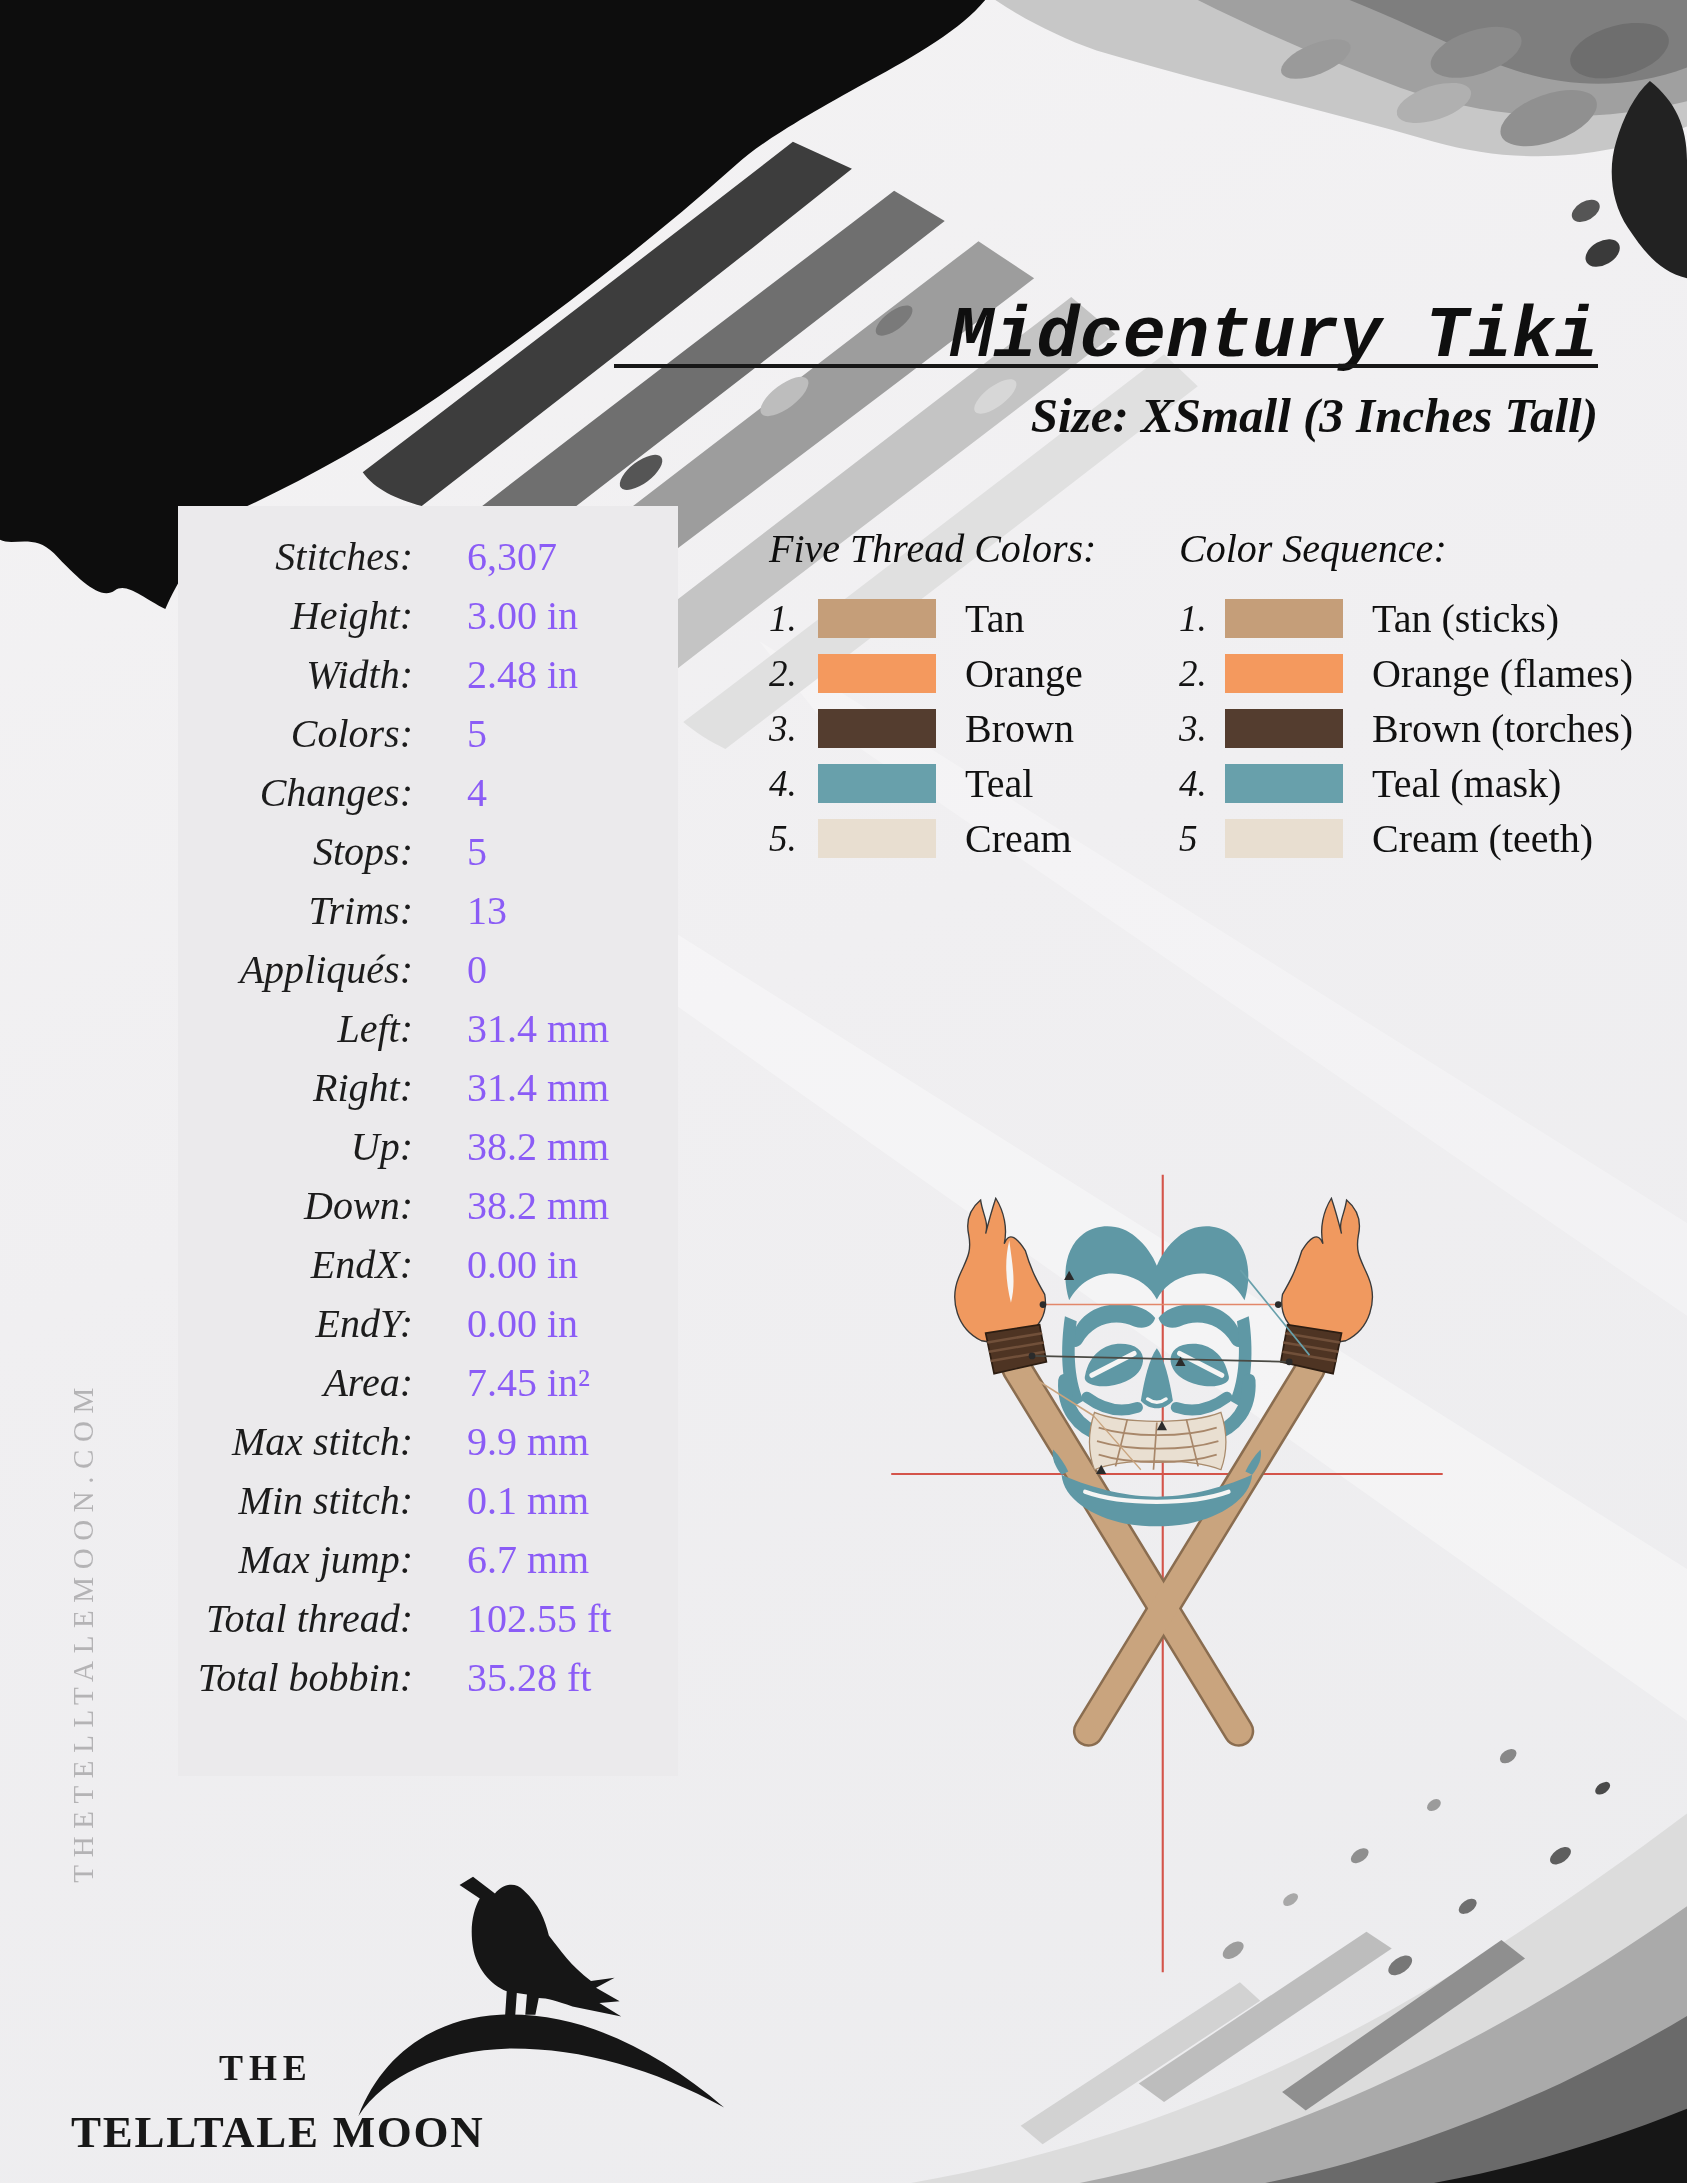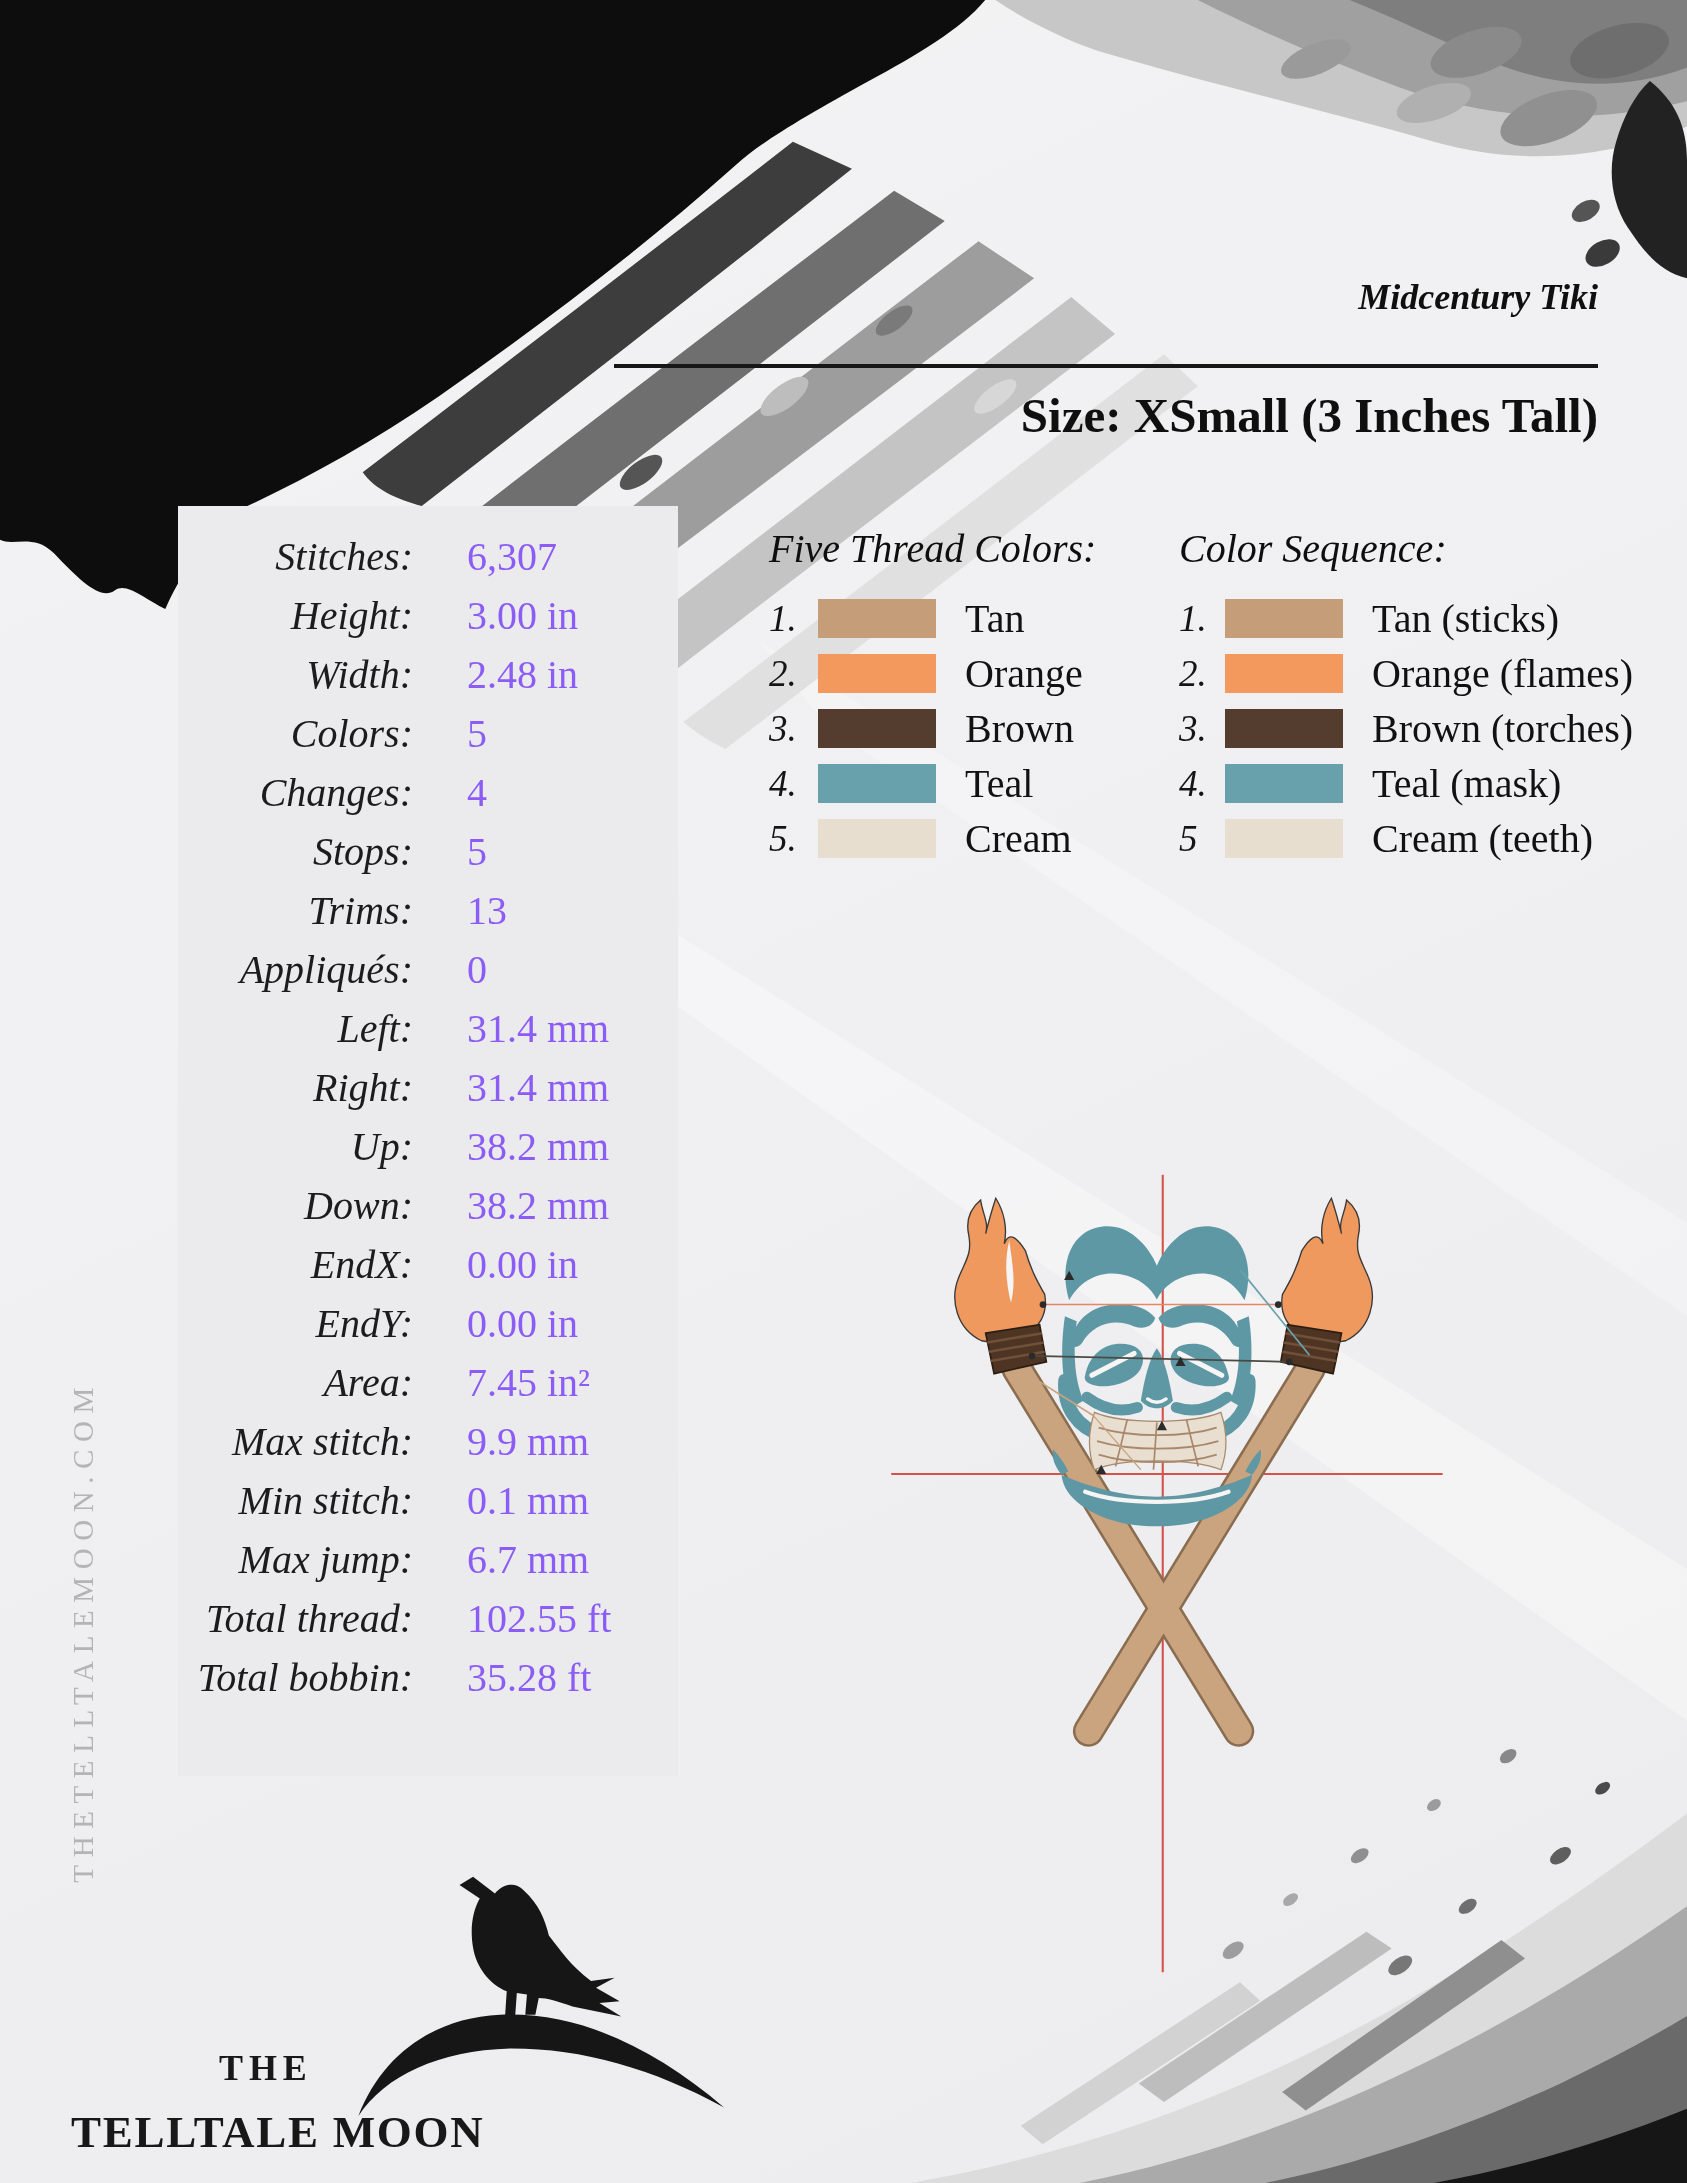--- a/index.html
+++ b/index.html
@@ -4,25 +4,25 @@
 <style>
   html,body{margin:0;padding:0;background:#dcdcdc;}
   .page{position:relative;width:1687px;height:2183px;overflow:hidden;
         background:linear-gradient(155deg,#f4f3f4 0%,#f0eff1 45%,#ececee 100%);
         font-family:"Liberation Serif",serif;}
   svg{display:block;}
   .bg-art{position:absolute;left:0;top:0;width:1687px;height:2183px;}
 
   .title{position:absolute;left:74px;top:39px;color:#fbfbfb;font-weight:bold;
          font-size:59px;line-height:79px;letter-spacing:28px;white-space:nowrap;}
-  .design-name{position:absolute;top:276px;right:89px;font-size:36px;font-weight:bold;
-         font-style:italic;color:#0f0f0f;white-space:nowrap;}
+  .design-name{position:absolute;top:296px;right:89px;font-size:72px;font-weight:bold;
+         font-style:italic;color:#0f0f0f;white-space:nowrap;font-family:Liberation Mono, monospace;}
   .divider{position:absolute;left:614px;top:364px;width:984px;height:4.2px;background:#171717;}
   .size-label{position:absolute;top:387px;right:89px;font-size:49px;font-weight:bold;
-         color:#0f0f0f;white-space:nowrap;}
+         font-style:italic;color:#0f0f0f;white-space:nowrap;}
 
   .specs{position:absolute;left:178px;top:506px;width:500px;height:1270px;
          background:#ebeaec;box-sizing:border-box;padding-top:21px;}
   .srow{display:flex;align-items:center;height:59px;}
   .slabel{width:235px;text-align:right;font-style:italic;font-size:40px;color:#1c1c1c;white-space:nowrap;}
   .svalue{margin-left:54px;font-size:40px;color:#8b5cf6;white-space:nowrap;}
 
   .colhead{position:absolute;top:525px;font-size:40px;font-style:italic;color:#0e0e0e;white-space:nowrap;text-align:right;}
   .collist{position:absolute;top:591px;}
   .crow{display:flex;align-items:center;height:55px;}

